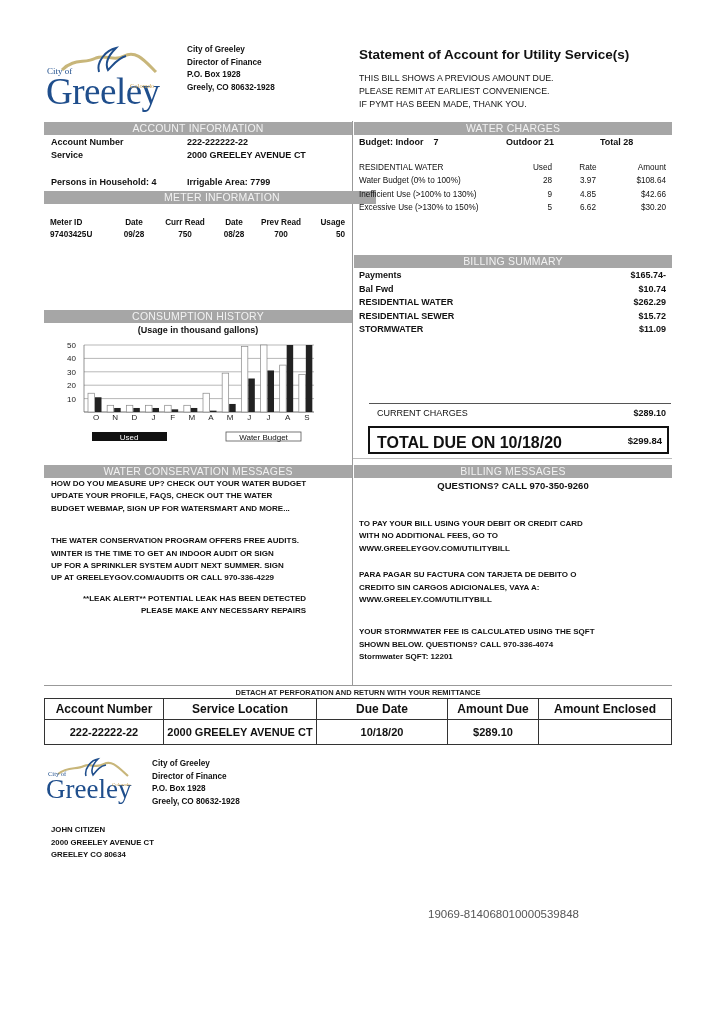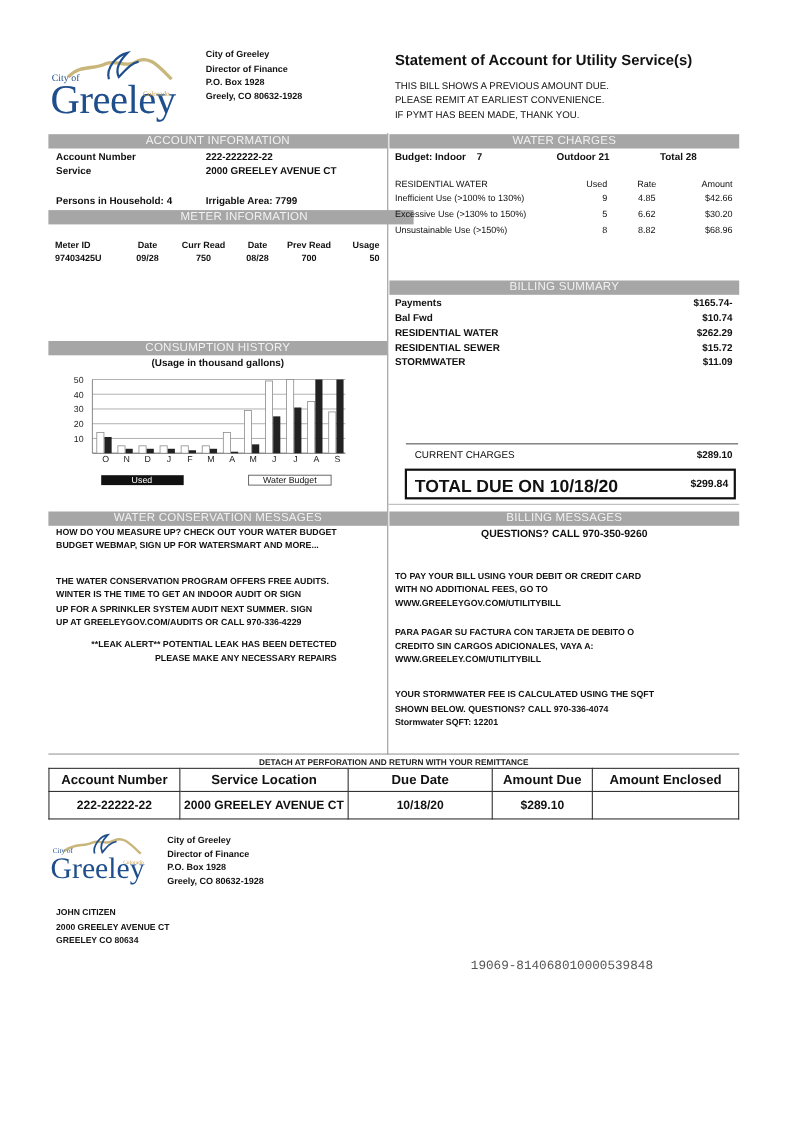--- a/index.html
+++ b/index.html
@@ -83,36 +83,36 @@
 <div class="abs t9 bold" style="left:600px;top:136px;">Total 28</div>
 
 <div class="abs t8" style="left:359px;top:162px;width:307px;">
   <div style="position:relative;height:13px;">
     <span class="abs" style="left:0;">RESIDENTIAL WATER</span>
     <span class="abs right" style="left:160px;width:33px;">Used</span>
     <span class="abs center" style="left:210px;width:38px;">Rate</span>
     <span class="abs right" style="left:250px;width:57px;">Amount</span>
   </div>
   <div style="position:relative;height:13.5px;">
+    <span class="abs" style="left:0;">Water Budget (0% to 100%)</span>
+    <span class="abs right" style="left:160px;width:33px;">28</span>
+    <span class="abs center" style="left:210px;width:38px;">3.97</span>
+    <span class="abs right" style="left:250px;width:57px;">$108.64</span>
+  </div>
+  <div style="position:relative;height:13.5px;">
     <span class="abs" style="left:0;">Inefficient Use (&gt;100% to 130%)</span>
     <span class="abs right" style="left:160px;width:33px;">9</span>
     <span class="abs center" style="left:210px;width:38px;">4.85</span>
     <span class="abs right" style="left:250px;width:57px;">$42.66</span>
   </div>
   <div style="position:relative;height:15px;">
     <span class="abs" style="left:0;">Excessive Use (&gt;130% to 150%)</span>
     <span class="abs right" style="left:160px;width:33px;">5</span>
     <span class="abs center" style="left:210px;width:38px;">6.62</span>
     <span class="abs right" style="left:250px;width:57px;">$30.20</span>
-  </div>
-  <div style="position:relative;height:12px;">
-    <span class="abs" style="left:0;">Unsustainable Use (&gt;150%)</span>
-    <span class="abs right" style="left:160px;width:33px;">8</span>
-    <span class="abs center" style="left:210px;width:38px;">8.82</span>
-    <span class="abs right" style="left:250px;width:57px;">$68.96</span>
   </div>
 </div>
 
 <div class="hdr" style="left:354px;top:255px;width:318px;">BILLING SUMMARY</div>
 <div class="abs t9 bold" style="left:359px;top:269px;width:307px;">
   <div style="position:relative;height:13.5px;">
     <span class="abs" style="left:0;">Payments</span>
     <span class="abs right" style="right:0;">$165.74-</span>
   </div>
   <div style="position:relative;height:13.5px;">
@@ -198,20 +198,21 @@
     <rect x="48" y="94" width="75" height="9" fill="#111"></rect>
     <text x="85" y="101.5" font-size="8" text-anchor="middle" fill="#fff" font-family="Liberation Sans, sans-serif">Used</text>
     <rect x="182" y="94" width="75" height="9" fill="#fff" stroke="#555" stroke-width="0.8"></rect>
     <text x="219.5" y="101.5" font-size="8" text-anchor="middle" fill="#111" font-family="Liberation Sans, sans-serif">Water Budget</text>
   </svg>
 
 <div class="hdr" style="left:44px;top:465px;width:308px;">WATER CONSERVATION MESSAGES</div>
 <div class="abs t8 bold" style="left:51px;top:478px;font-size:8px;line-height:12.4px;">
   <div>
     <div>HOW DO YOU MEASURE UP? CHECK OUT YOUR WATER BUDGET</div>
+    <div>UPDATE YOUR PROFILE, FAQS, CHECK OUT THE WATER</div>
     <div>BUDGET WEBMAP, SIGN UP FOR WATERSMART AND MORE...</div>
   </div>
   <div style="margin-top:20px;">
     <div>THE WATER CONSERVATION PROGRAM OFFERS FREE AUDITS.</div>
     <div>WINTER IS THE TIME TO GET AN INDOOR AUDIT OR SIGN</div>
     <div>UP FOR A SPRINKLER SYSTEM AUDIT NEXT SUMMER. SIGN</div>
     <div>UP AT GREELEYGOV.COM/AUDITS OR CALL 970-336-4229</div>
   </div>
   <div style="margin-top:8px;text-align:right;">
     <div>**LEAK ALERT** POTENTIAL LEAK HAS BEEN DETECTED</div>
@@ -277,13 +278,13 @@
   <div>P.O. Box 1928</div>
   <div>Greely, CO 80632-1928</div>
 </div>
 
 <div class="abs t8 bold" style="left:51px;top:824px;font-size:7.8px;">
   <div>JOHN CITIZEN</div>
   <div>2000 GREELEY AVENUE CT</div>
   <div>GREELEY CO 80634</div>
 </div>
 
-<div class="abs" style="left:428px;top:872px;font-family:Liberation Mono, monospace;font-size:11.5px;color:#555;">19069-814068010000539848</div>
+<div class="abs" style="left:428px;top:908px;font-family:Liberation Sans, sans-serif;font-size:11.5px;color:#555;">19069-814068010000539848</div>
 
 </body></html>

